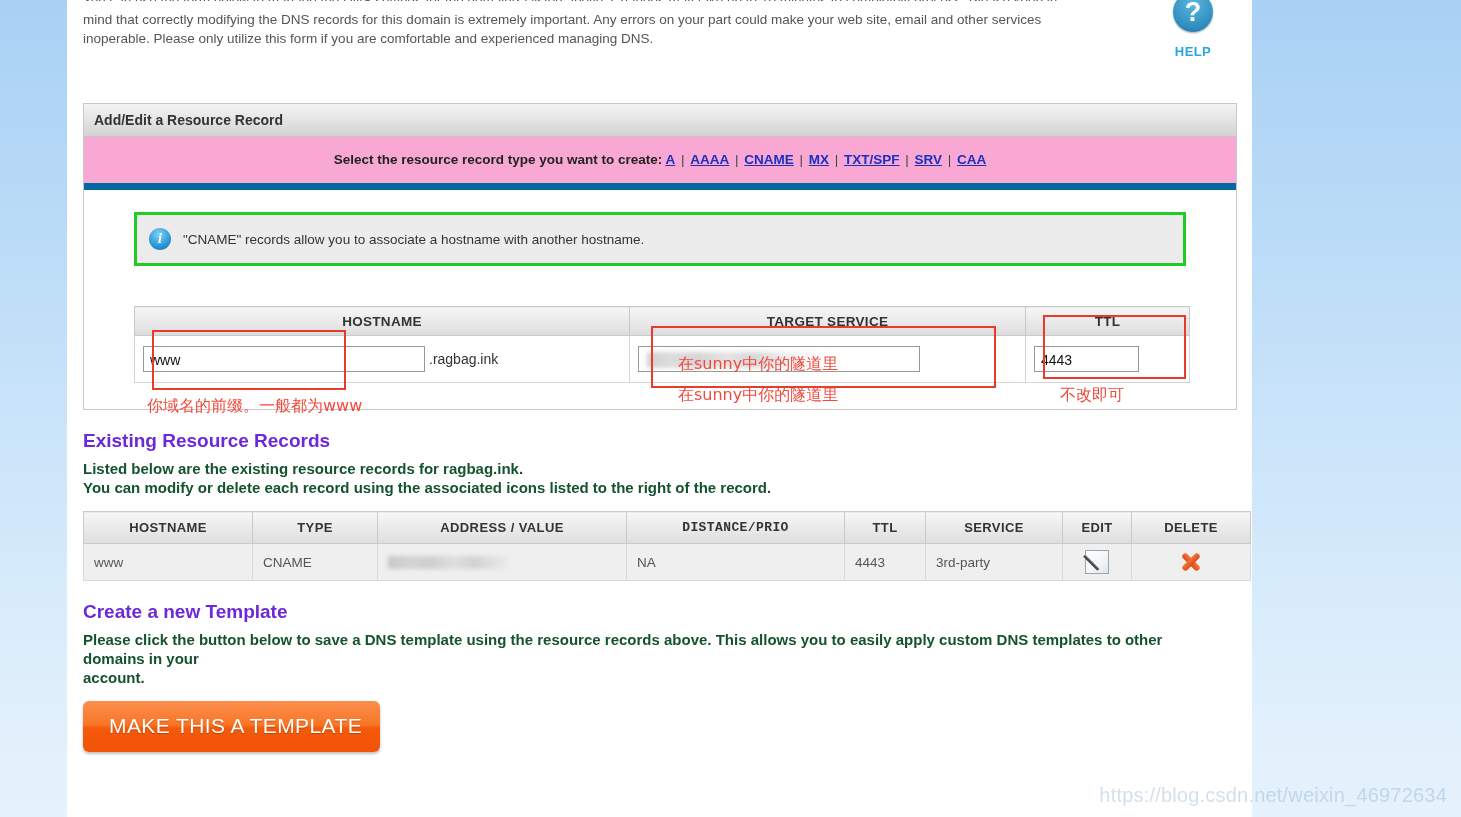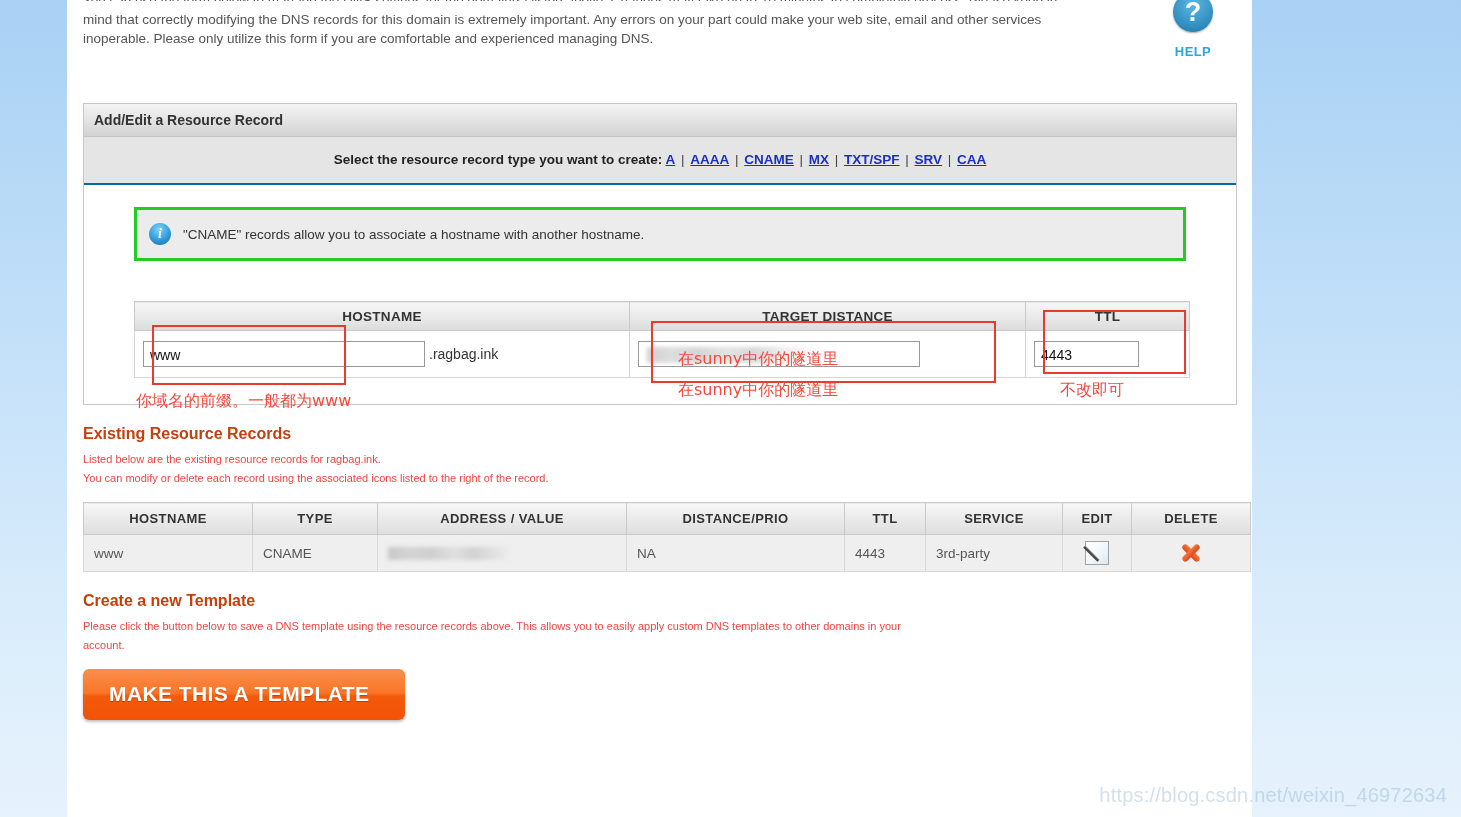--- a/index.html
+++ b/index.html
@@ -79,22 +79,22 @@
   }
   .panel-header {
     background: linear-gradient(to bottom, #f4f4f4 0%, #e4e4e4 50%, #d2d2d2 100%);
     border-bottom: 1px solid #c4c4c4;
     font-size: 14px;
     font-weight: bold;
     color: #333;
     padding: 8px 10px;
   }
   .panel-subbar {
-    background: #e5e5e5;
-    border-bottom: 2px solid #0369a1;
+    background: #f9a8d4;
+    border-bottom: 7px solid #0369a1;
     text-align: center;
     padding: 15px 0 16px 0;
     font-size: 13.5px;
     font-weight: bold;
     color: #222;
   }
   .panel-subbar a {
     color: #1b2fc0;
     text-decoration: underline;
     font-weight: bold;
@@ -233,31 +233,32 @@
     border-radius: 4px;
     padding: 9px 22px 10px 22px;
     box-shadow: 0 1px 2px rgba(0,0,0,.28);
     text-shadow: 0 1px 1px rgba(0,0,0,.3);
     cursor: pointer;
     font-family: "Liberation Sans", sans-serif;
   }
 
   
   h2.sec {
-    color: #c2410c;
-    font-size: 16px;
+    color: #6d28d9;
+    font-size: 19px;
     font-weight: bold;
     margin: 20px 0 7px 0;
   }
   p.sec-text {
-    font-size: 11px;
-    color: #ef4444;
+    font-size: 15px;
+    color: #14532d;
     margin: 0;
     line-height: 19px;
     max-width: 1120px;
+    font-weight: bold;
   }
 
   table.recordtbl {
     border-collapse: collapse;
     width: 1160px;
     table-layout: fixed;
     margin-top: 14px;
   }
   table.recordtbl th {
     background: linear-gradient(to bottom, #f7f7f7 0%, #ebebeb 45%, #dedede 100%);
@@ -313,25 +314,25 @@
   }
   .del-icon span:first-child { transform: rotate(45deg); }
   .del-icon span:last-child { transform: rotate(-45deg); }
 
   .btn-template {
     display: inline-block;
     margin-top: 14px;
     background: linear-gradient(to bottom, #fb8f4e 0%, #f97526 47%, #f45a0b 53%, #f25307 100%);
     color: #fff;
     font-size: 21px;
-    font-weight: bold;
+    font-weight: normal;
     letter-spacing: .4px;
     border: none;
     border-radius: 6px;
-    padding: 13px 36px 14px 26px;
+    padding: 13px 18px 14px 26px;
     box-shadow: 0 2px 3px rgba(0,0,0,.25);
     text-shadow: 0 1px 1px rgba(0,0,0,.25);
     cursor: pointer;
     font-family: "Liberation Sans", sans-serif;
   }
 
   .watermark {
     position: absolute;
     right: 14px;
     bottom: 10px;
@@ -371,21 +372,21 @@
         <div class="notice-wrap">
           <div class="notice-icon">i</div>
           <div class="notice-text">"CNAME" records allow you to associate a hostname with another hostname.</div>
         </div>
 
         <div class="form-table-wrap">
           <table class="formtbl">
             <tbody>
                 <tr>
               <th style="width:494px">HOSTNAME</th>
-              <th style="width:395px">TARGET DISTANCE</th>
+              <th style="width:395px">TARGET SERVICE</th>
               <th style="width:163px">TTL</th>
             </tr>
             <tr>
               <td>
                 <span class="inputbox host-input">www</span><span class="suffix">.ragbag.ink</span>
               </td>
               <td>
                 <span class="inputbox target-input">
                   <span class="blurred"></span>
                 </span>
@@ -394,40 +395,40 @@
                 <span class="inputbox ttl-input">4443</span>
               </td>
             </tr>
           </tbody>
             </table>
 
           <div class="redbox" style="left:18px; top:24px; width:190px; height:56px;"></div>
           <div class="redbox" style="left:517px; top:20px; width:341px; height:58px;"></div>
           <div class="redbox" style="left:909px; top:9px; width:139px; height:60px;"></div>
 
-          <div class="redtext" style="left:2px; top:90px;">你域名的前缀。一般都为www</div>
+          <div class="redtext" style="left:13px; top:90px;">你域名的前缀。一般都为www</div>
           <div class="redtext" style="left:544px; top:48px;">在sunny中你的隧道里</div>
           <div class="redtext" style="left:544px; top:79px;">在sunny中你的隧道里</div>
           <div class="redtext" style="left:926px; top:79px;">不改即可</div>
         </div>
 
       </div>
     </div>
 
     <h2 class="sec">Existing Resource Records</h2>
     <p class="sec-text">Listed below are the existing resource records for ragbag.ink.</p>
     <p class="sec-text">You can modify or delete each record using the associated icons listed to the right of the record.</p>
 
     <table class="recordtbl">
       <thead>
         <tr id="rec-head-row">
             <th style="width: 168px;">HOSTNAME</th>
             <th style="width: 124px;">TYPE</th>
             <th style="width: 248px;">ADDRESS / VALUE</th>
-            <th style="width: 217px;">DISTANCE/PRIO</th>
+            <th style="width: 217px; font-family: Liberation Mono, monospace;">DISTANCE/PRIO</th>
             <th style="width: 80px;">TTL</th>
             <th style="width: 136px;">SERVICE</th>
             <th style="width: 68px;">EDIT</th>
             <th style="width: 118px;">DELETE</th>
           </tr>
       </thead>
       <tbody id="rec-body">
           <tr>
             <td>www</td>
             <td>CNAME</td>

